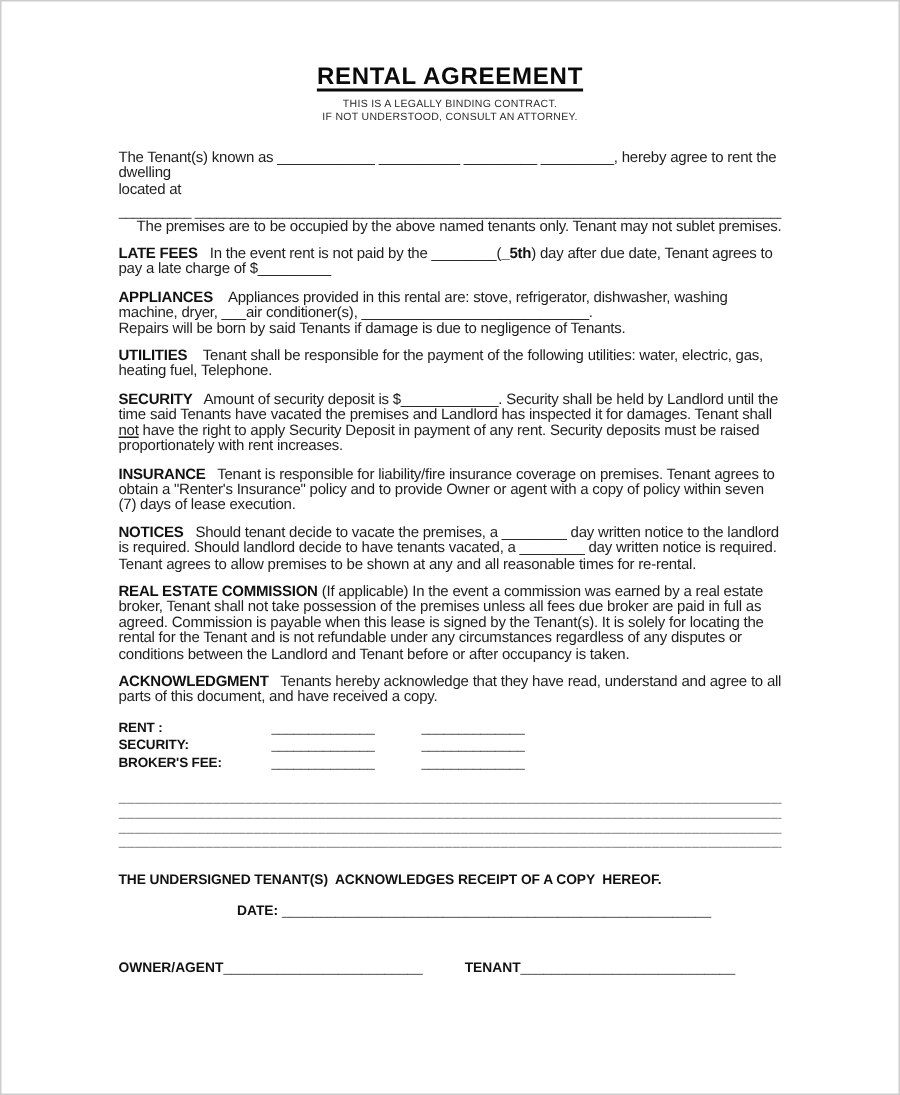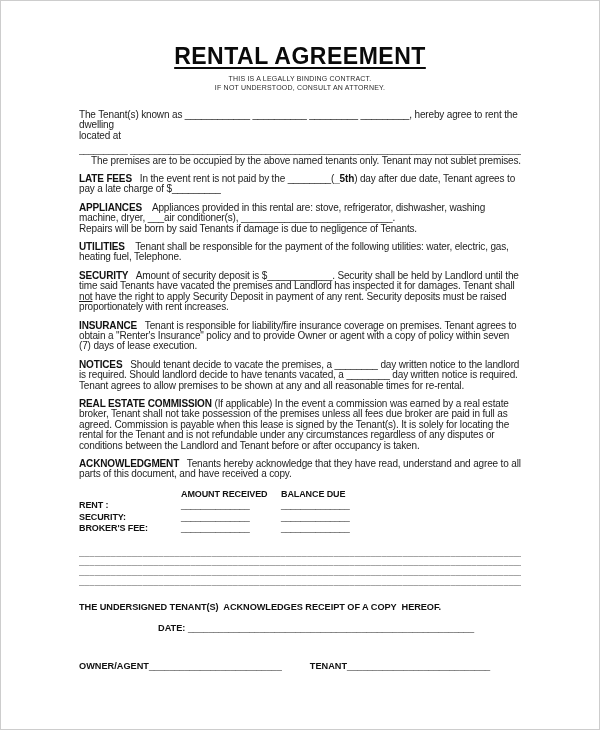--- a/index.html
+++ b/index.html
@@ -11,21 +11,21 @@
     border:1px solid #cdcdcd;
     overflow:hidden;
     font-family:"Liberation Sans","DejaVu Sans",sans-serif;
     color:#1d1d1d;
   }
   .content { margin-left:78px; width:442px; }
 
   .doc-title {
     margin-top:42px;
     text-align:center;
-    font-size:23px;
+    font-size:16px;
     font-weight:bold;
     letter-spacing:0.5px;
     color:#0a0a0a;
     text-decoration:underline;
     text-decoration-thickness:2px;
     text-underline-offset:3px;
   }
   .subtitle {
     margin-top:5px;
     text-align:center;
@@ -123,25 +123,20 @@
 
     <p class="para"><b>INSURANCE</b><span>   Tenant is responsible for liability/fire insurance coverage on premises. Tenant agrees to obtain a "Renter's Insurance" policy and to provide Owner or agent with a copy of policy within seven (7) days of lease execution.</span></p>
 
     <p class="para"><b>NOTICES</b><span>   Should tenant decide to vacate the premises, a ________ day written notice to the landlord is required. Should landlord decide to have tenants vacated, a ________ day written notice is required. Tenant agrees to allow premises to be shown at any and all reasonable times for re-rental.</span></p>
 
     <p class="para"><b>REAL ESTATE COMMISSION</b><span> (If applicable) In the event a commission was earned by a real estate broker, Tenant shall not take possession of the premises unless all fees due broker are paid in full as agreed. Commission is payable when this lease is signed by the Tenant(s). It is solely for locating the rental for the Tenant and is not refundable under any circumstances regardless of any disputes or conditions between the Landlord and Tenant before or after occupancy is taken.</span></p>
 
     <p class="para"><b>ACKNOWLEDGMENT</b><span>   Tenants hereby acknowledge that they have read, understand and agree to all parts of this document, and have received a copy.</span></p>
 
     <div class="pay-table">
-      <div class="pt-row pt-head">
-        <div></div>
-        <div>AMOUNT RECEIVED</div>
-        <div>BALANCE DUE</div>
-      </div>
       <div class="pt-row">
         <div class="pt-label">RENT :</div>
         <div class="pt-blank">______________</div>
         <div class="pt-blank">______________</div>
       </div>
       <div class="pt-row">
         <div class="pt-label">SECURITY:</div>
         <div class="pt-blank">______________</div>
         <div class="pt-blank">______________</div>
       </div>

